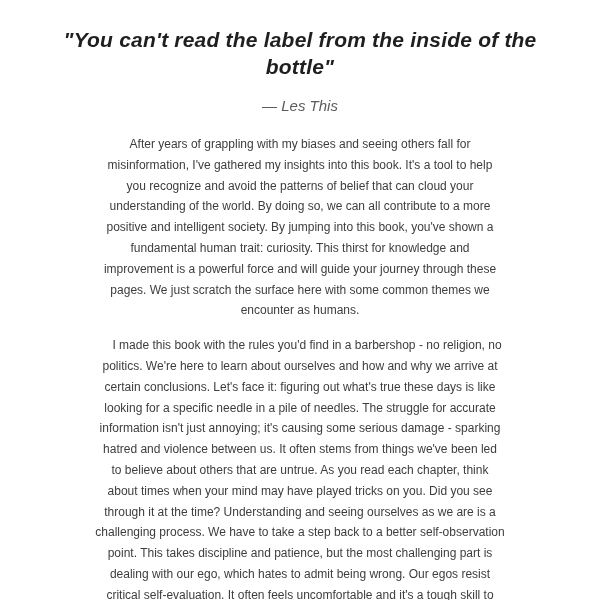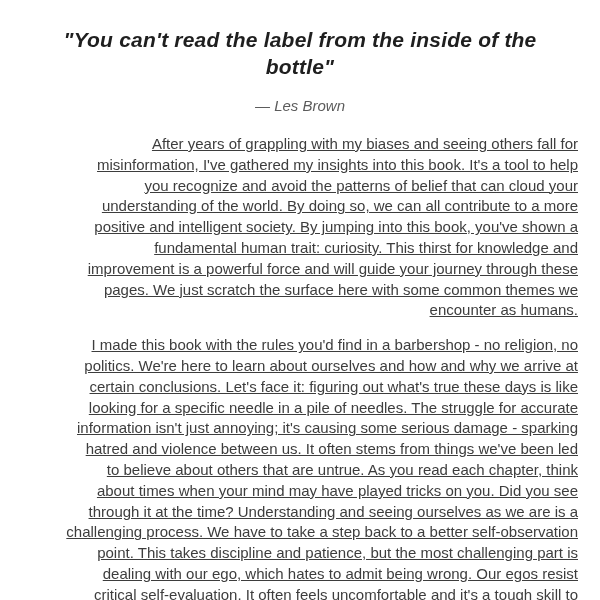--- a/index.html
+++ b/index.html
@@ -40,41 +40,40 @@
     font-weight: 400;
     color: #5c5c5c;
     text-align: center;
     line-height: 19px;
   }
   .body-text {
     margin-top: 19px;
   }
   .body-text p {
     margin: 0;
-    font-size: 15px;
+    font-size: 12px;
     line-height: 20.8px;
     color: #3d3d3d;
     white-space: pre-line;
-    text-align: right;
-    text-decoration: underline;
+    text-align: center;
   }
   .body-text p.para-2 {
     margin-top: 14px;
     text-indent: 14px;
   }
 </style>
 </head>
 <body>
 
 <div class="page">
 
   <h1 class="quote-heading">"You can't read the label from the inside of the
 bottle"</h1>
 
-  <div class="quote-attribution">— Les Brown</div>
+  <div class="quote-attribution">— Les This</div>
 
   <div class="body-text">
     <p class="para-1">After years of grappling with my biases and seeing others fall for
 misinformation, I've gathered my insights into this book. It's a tool to help
 you recognize and avoid the patterns of belief that can cloud your
 understanding of the world. By doing so, we can all contribute to a more
 positive and intelligent society. By jumping into this book, you've shown a
 fundamental human trait: curiosity. This thirst for knowledge and
 improvement is a powerful force and will guide your journey through these
 pages. We just scratch the surface here with some common themes we

